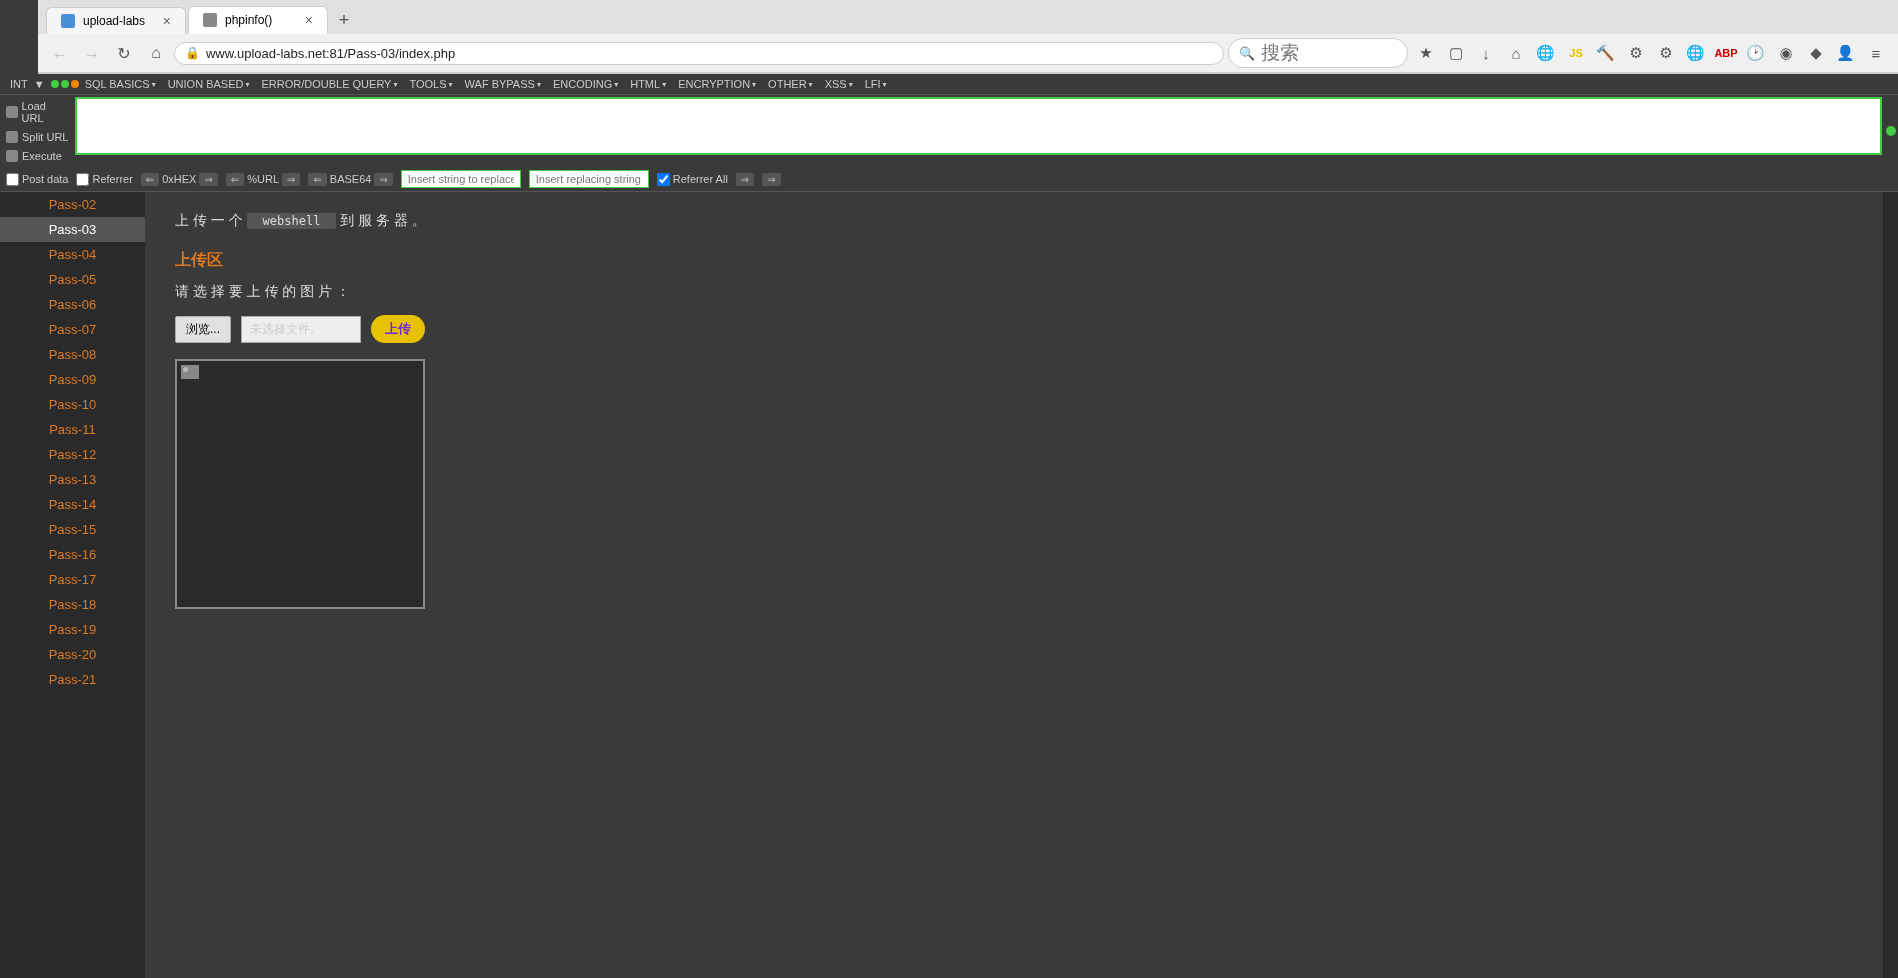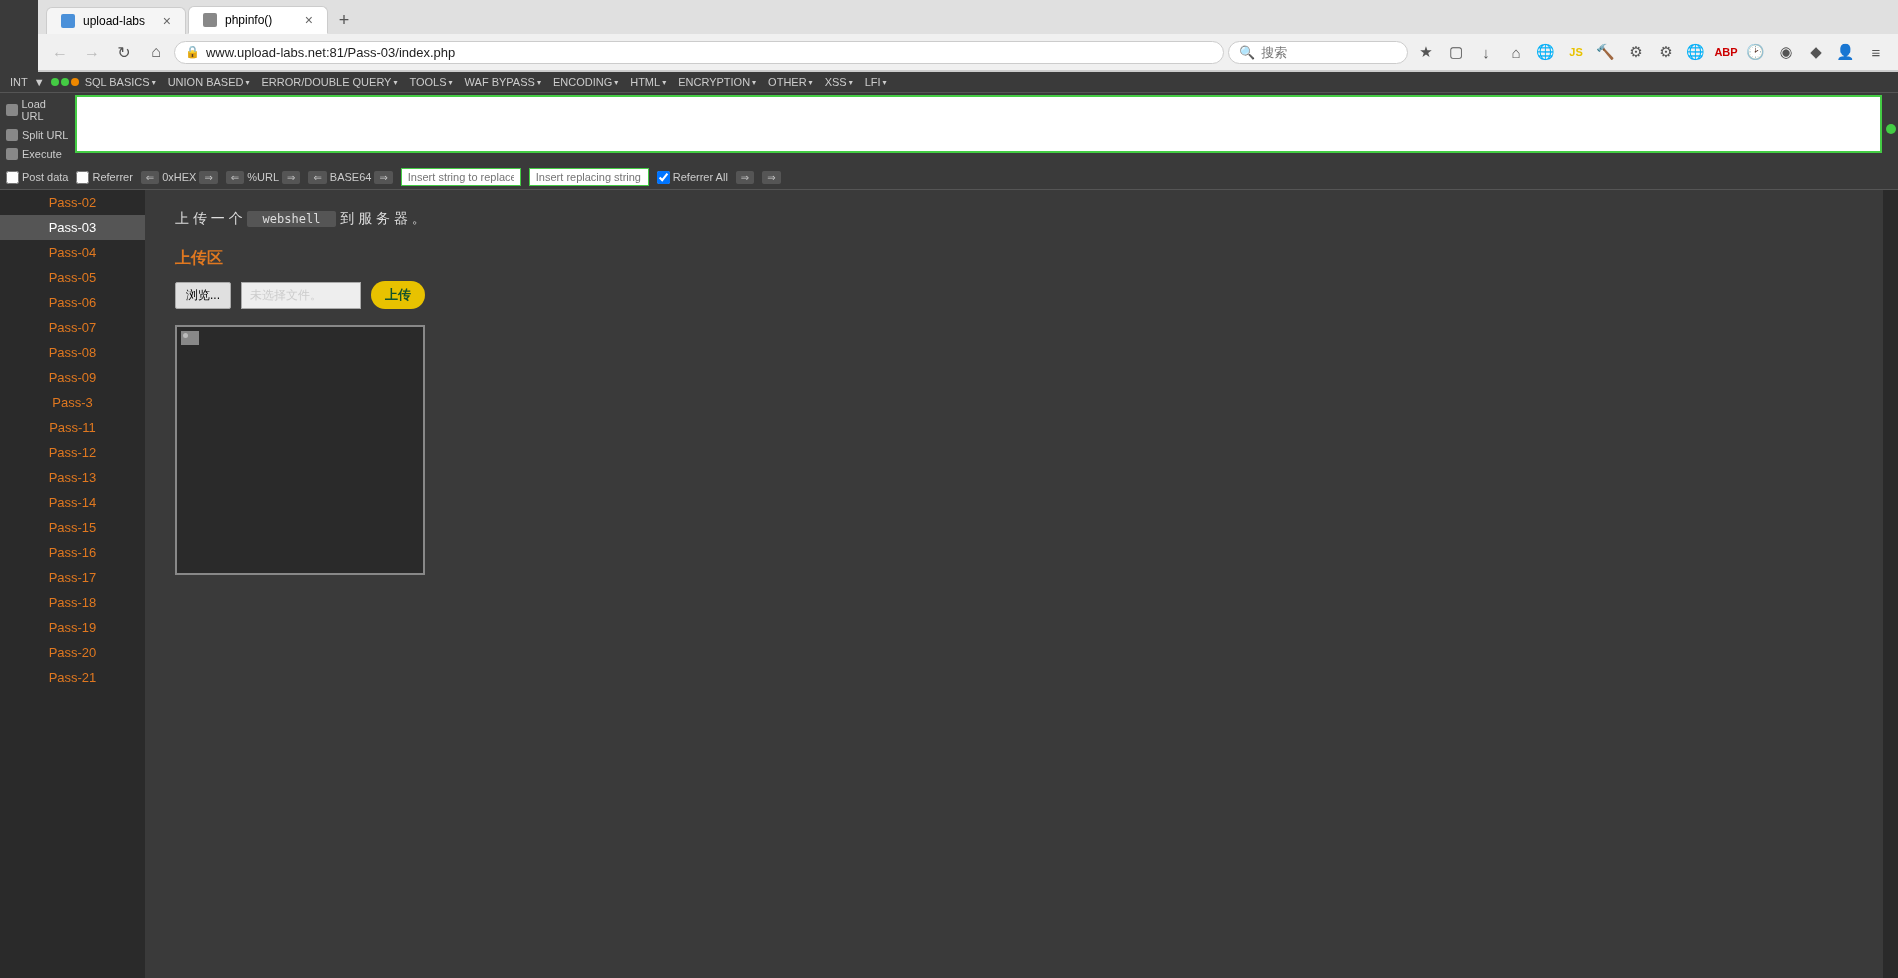--- a/index.html
+++ b/index.html
@@ -106,21 +106,21 @@
       background: #fff;
       border: 1px solid #ccc;
       border-radius: 20px;
       padding: 3px 10px;
       gap: 6px;
       width: 180px;
     }
     .search-input {
       border: none;
       outline: none;
-      font-size: 13px;
+      font-size: 19px;
       color: #888;
       width: 100%;
     }
     .toolbar-icons {
       display: flex;
       align-items: center;
       gap: 2px;
     }
     .toolbar-icon {
       width: 28px; height: 28px;
@@ -336,21 +336,21 @@
       min-width: 120px;
       border: 1px solid #aaa;
     }
     .upload-submit-btn {
       background: #e8c200;
       border: none;
       padding: 5px 14px;
       font-size: 13px;
       cursor: pointer;
       font-weight: bold;
-      color: #14532d;
+      color: #6d28d9;
       border-radius: 14px;
     }
     .image-preview {
       width: 250px;
       height: 250px;
       background: #2a2a2a;
       border: 2px solid #888;
       display: flex;
       align-items: flex-start;
       padding: 4px;
@@ -514,40 +514,41 @@
 
   <div class="sidebar">
     <div class="sidebar-item">Pass-02</div>
     <div class="sidebar-item active">Pass-03</div>
     <div class="sidebar-item">Pass-04</div>
     <div class="sidebar-item">Pass-05</div>
     <div class="sidebar-item">Pass-06</div>
     <div class="sidebar-item">Pass-07</div>
     <div class="sidebar-item">Pass-08</div>
     <div class="sidebar-item">Pass-09</div>
-    <div class="sidebar-item">Pass-3</div>
+    <div class="sidebar-item">Pass-10</div>
     <div class="sidebar-item">Pass-11</div>
     <div class="sidebar-item">Pass-12</div>
     <div class="sidebar-item">Pass-13</div>
     <div class="sidebar-item">Pass-14</div>
     <div class="sidebar-item">Pass-15</div>
     <div class="sidebar-item">Pass-16</div>
     <div class="sidebar-item">Pass-17</div>
     <div class="sidebar-item">Pass-18</div>
     <div class="sidebar-item">Pass-19</div>
     <div class="sidebar-item">Pass-20</div>
     <div class="sidebar-item">Pass-21</div>
   </div>
 
   <div class="content-area">
     <div class="task-text">
       <span>上 传 一 个 </span><span class="webshell-tag">webshell</span><span> 到 服 务 器 。</span>
     </div>
 
     <div class="upload-title">上传区</div>
+    <div class="upload-desc">请 选 择 要 上 传 的 图 片 ：</div>
 
     <div class="upload-row">
       <button class="browse-btn">浏览...</button>
       <span class="file-name">未选择文件。</span>
       <button class="upload-submit-btn">上传</button>
     </div>
 
     <div class="image-preview">
       <div class="image-icon"></div>
     </div>

